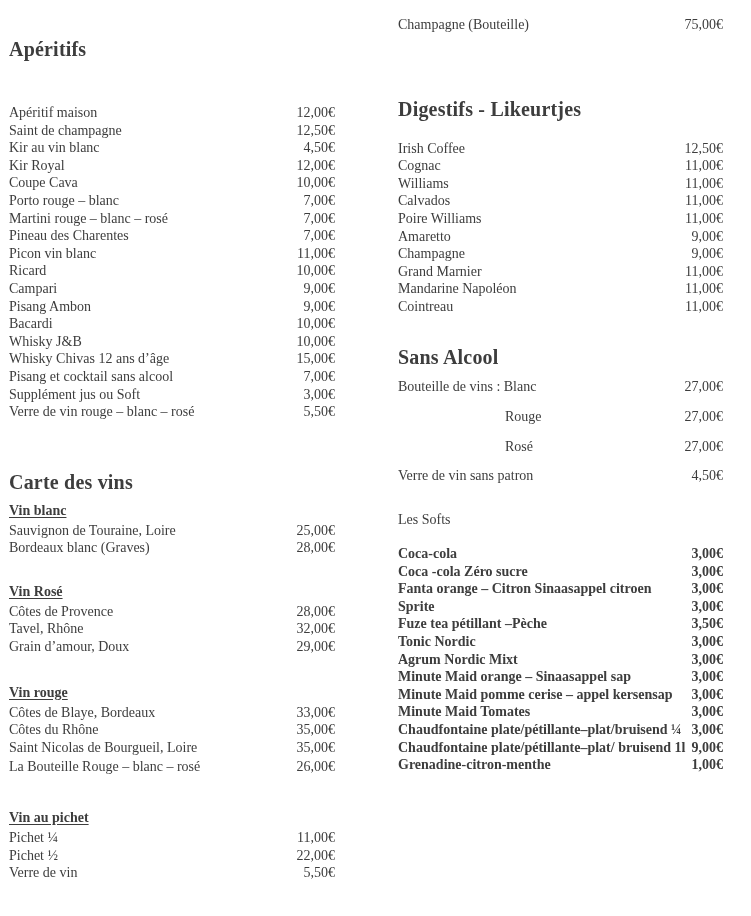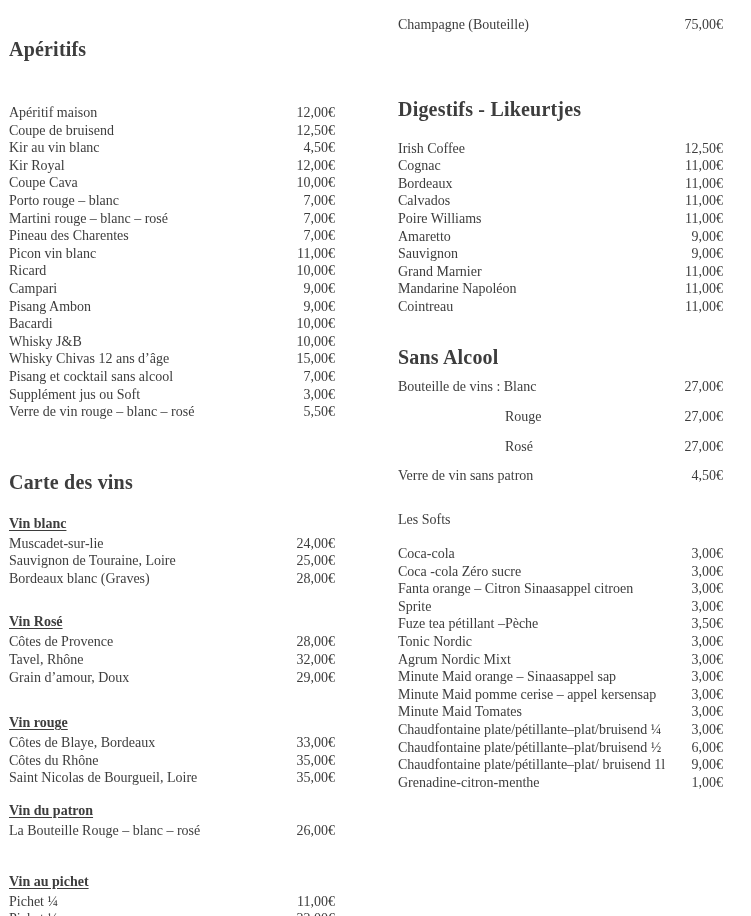--- a/index.html
+++ b/index.html
@@ -24,56 +24,56 @@
   .softhead { font-size:14px; font-weight:normal; line-height:18px; margin:0; }
 
   .row { display:flex; align-items:center; font-size:14px; line-height:17.6px; }
   .nm { flex:1; white-space:nowrap; padding-right:4px; }
   .pr { white-space:nowrap; text-align:right; }
 
   
   .t-aperitifs      { margin-top:36px; }
   .l-aperitifs      { margin-top:42px; }
   .t-carte          { margin-top:48px; }
-  .t-vinblanc       { margin-top:20px; }
+  .t-vinblanc       { margin-top:7px; }
   .t-vinrose        { margin-top:26px; }
   .t-vinrouge       { margin-top:28px; }
   .t-vinpatron      { margin-top:15px; }
   .t-vinpichet      { margin-top:33px; }
   .wine-list        { margin-top:2px; }
 
   
   .r-champagne      { margin-top:16px; }
   .t-digestifs      { margin-top:62px; }
   .l-digestifs      { margin-top:18px; }
   .t-sansalcool     { margin-top:28px; }
   .l-sansalcool     { margin-top:8px; }
   .l-sansalcool .row { margin-bottom:12.4px; }
   .l-sansalcool .row.indent .nm { padding-left:107px; }
   .t-lessofts       { margin-top:26px; }
-  .l-lessofts       { margin-top:16px; }
+  .l-lessofts       { margin-top:16px;font-weight:bold; }
 </style>
 </head>
 <body>
 
 <div class="page">
 
   <div class="col col-left">
 
     <section>
       <h1 class="head t-aperitifs">Apéritifs</h1>
       <div class="l-aperitifs">
 
           <div class="row">
             <span class="nm">Apéritif maison</span>
             <span class="pr">12,00€</span>
           </div>
 
           <div class="row">
-            <span class="nm">Coupe de bruisend</span>
+            <span class="nm">Saint de champagne</span>
             <span class="pr">12,50€</span>
           </div>
 
           <div class="row">
             <span class="nm">Kir au vin blanc</span>
             <span class="pr">4,50€</span>
           </div>
 
           <div class="row">
             <span class="nm">Kir Royal</span>
@@ -151,24 +151,20 @@
           </div>
         </div>
     </section>
 
     <section>
       <h1 class="head t-carte">Carte des vins</h1>
 
       <h2 class="subhead t-vinblanc">Vin blanc</h2>
       <div class="wine-list">
 
-          <div class="row">
-            <span class="nm">Muscadet-sur-lie</span>
-            <span class="pr">24,00€</span>
-          </div>
 
           <div class="row">
             <span class="nm">Sauvignon de Touraine, Loire</span>
             <span class="pr">25,00€</span>
           </div>
 
           <div class="row">
             <span class="nm">Bordeaux blanc (Graves)</span>
             <span class="pr">28,00€</span>
           </div>
@@ -205,21 +201,20 @@
             <span class="nm">Côtes du Rhône</span>
             <span class="pr">35,00€</span>
           </div>
 
           <div class="row">
             <span class="nm">Saint Nicolas de Bourgueil, Loire</span>
             <span class="pr">35,00€</span>
           </div>
         </div>
 
-      <h2 class="subhead t-vinpatron">Vin du patron</h2>
       <div class="wine-list">
 
           <div class="row">
             <span class="nm">La Bouteille Rouge – blanc – rosé</span>
             <span class="pr">26,00€</span>
           </div>
         </div>
 
       <h2 class="subhead t-vinpichet">Vin au pichet</h2>
       <div class="wine-list">
@@ -257,41 +252,41 @@
             <span class="nm">Irish Coffee</span>
             <span class="pr">12,50€</span>
           </div>
 
           <div class="row">
             <span class="nm">Cognac</span>
             <span class="pr">11,00€</span>
           </div>
 
           <div class="row">
-            <span class="nm">Bordeaux</span>
+            <span class="nm">Williams</span>
             <span class="pr">11,00€</span>
           </div>
 
           <div class="row">
             <span class="nm">Calvados</span>
             <span class="pr">11,00€</span>
           </div>
 
           <div class="row">
             <span class="nm">Poire Williams</span>
             <span class="pr">11,00€</span>
           </div>
 
           <div class="row">
             <span class="nm">Amaretto</span>
             <span class="pr">9,00€</span>
           </div>
 
           <div class="row">
-            <span class="nm">Sauvignon</span>
+            <span class="nm">Champagne</span>
             <span class="pr">9,00€</span>
           </div>
 
           <div class="row">
             <span class="nm">Grand Marnier</span>
             <span class="pr">11,00€</span>
           </div>
 
           <div class="row">
             <span class="nm">Mandarine Napoléon</span>
@@ -383,24 +378,20 @@
           <div class="row">
             <span class="nm">Minute Maid Tomates</span>
             <span class="pr">3,00€</span>
           </div>
 
           <div class="row">
             <span class="nm">Chaudfontaine plate/pétillante–plat/bruisend ¼</span>
             <span class="pr">3,00€</span>
           </div>
 
-          <div class="row">
-            <span class="nm">Chaudfontaine plate/pétillante–plat/bruisend ½</span>
-            <span class="pr">6,00€</span>
-          </div>
 
           <div class="row">
             <span class="nm">Chaudfontaine plate/pétillante–plat/ bruisend 1l</span>
             <span class="pr">9,00€</span>
           </div>
 
           <div class="row">
             <span class="nm">Grenadine-citron-menthe</span>
             <span class="pr">1,00€</span>
           </div>

